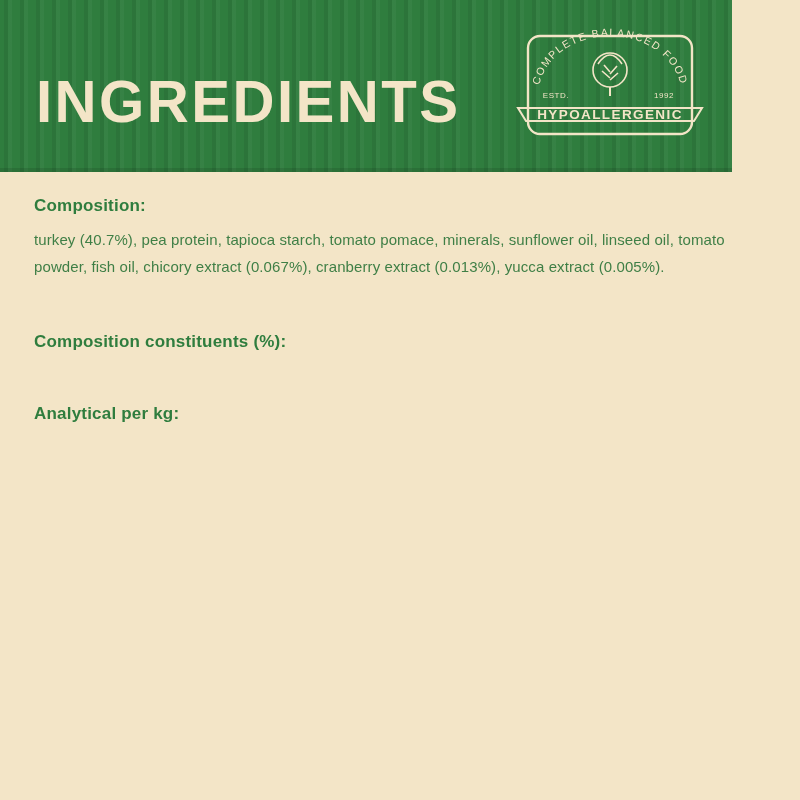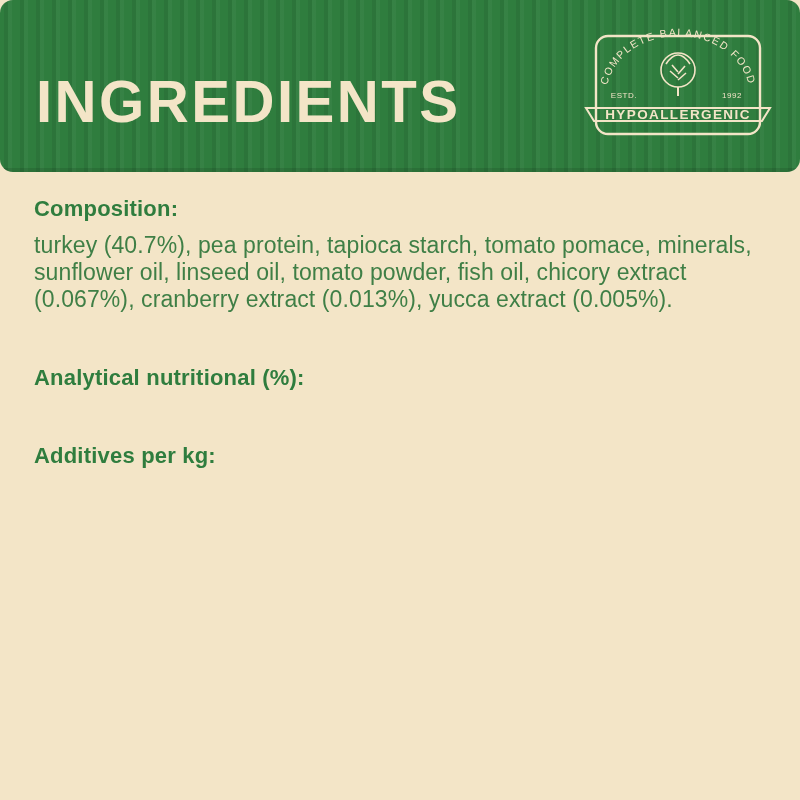--- a/index.html
+++ b/index.html
@@ -17,37 +17,36 @@
     position: relative;
     width: 800px;
     height: 800px;
     background: #f3e5c7;
     box-sizing: border-box;
   }
 
   
   .header {
     position: relative;
-    width: 800px;
+    width: 732px;
     height: 172px;
     background: #2f7d3e;
     background-image:
       repeating-linear-gradient(
         90deg,
         rgba(0,0,0,0.00) 0px,
         rgba(0,0,0,0.00) 4px,
         rgba(0,0,0,0.07) 4px,
         rgba(0,0,0,0.07) 8px,
         rgba(255,255,255,0.035) 8px,
         rgba(255,255,255,0.035) 12px,
         rgba(0,0,0,0.00) 12px,
         rgba(0,0,0,0.00) 16px
       );
     overflow: hidden;
-    border-radius: 13px;
   }
   .header::after {
     content: "";
     position: absolute;
     left: 0; right: 0; bottom: 0;
     height: 4px;
     background: rgba(0,0,0,0.10);
   }
   .header-title {
     position: absolute;
@@ -76,28 +75,28 @@
   
   .content {
     position: absolute;
     left: 34px;
     top: 196px;
     width: 740px;
   }
   .section { margin-bottom: 26px; }
   .section-title {
     color: #2f7d3e;
-    font-size: 22px;
+    font-size: 17px;
     font-weight: bold;
     letter-spacing: 0.2px;
     margin: 0 0 10px 0;
   }
   .section-body {
     color: #3f7f46;
-    font-size: 23px;
+    font-size: 15px;
     line-height: 27px;
     letter-spacing: 0.1px;
     margin: 0;
     max-width: 730px;
   }
   .gap-lg { height: 26px; }
 </style>
 </head>
 <body>
 
@@ -141,23 +140,23 @@
   <div class="content">
 
     <div class="section">
       <p class="section-title">Composition:</p>
       <p class="section-body">turkey (40.7%), pea protein, tapioca starch, tomato pomace, minerals, sunflower oil, linseed oil, tomato powder, fish oil, chicory extract (0.067%), cranberry extract (0.013%), yucca extract (0.005%).</p>
     </div>
 
     <div class="gap-lg"></div>
 
     <div class="section">
-      <p class="section-title">Analytical nutritional (%):</p>
+      <p class="section-title">Composition constituents (%):</p>
     </div>
 
     <div class="gap-lg"></div>
 
     <div class="section">
-      <p class="section-title">Additives per kg:</p>
+      <p class="section-title">Analytical per kg:</p>
     </div>
 
   </div>
 </div>
 
 </body></html>

